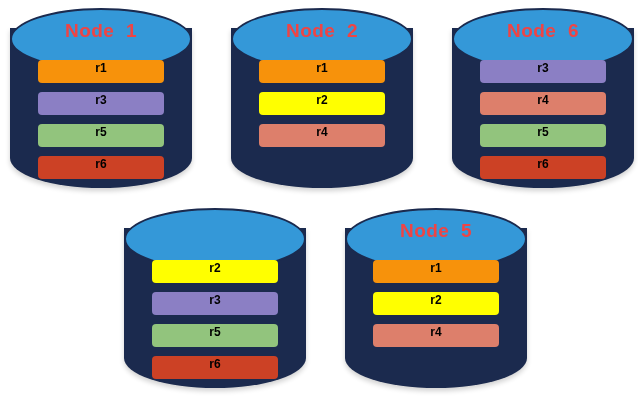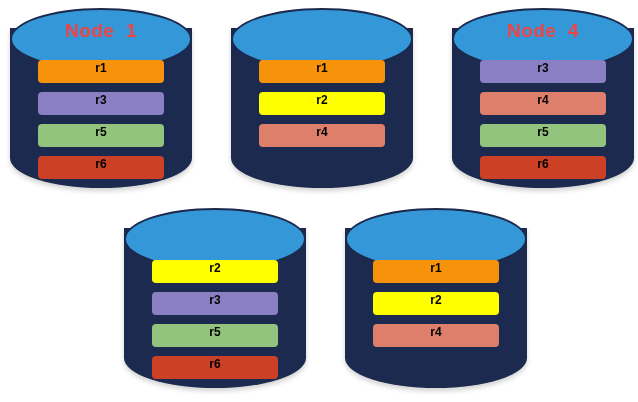--- a/index.html
+++ b/index.html
@@ -98,49 +98,51 @@
       <div class="shards">
         <div class="shard" style="background: rgb(247, 146, 11);">r1</div>
         <div class="shard" style="background: rgb(139, 127, 196);">r3</div>
         <div class="shard" style="background: rgb(146, 196, 125);">r5</div>
         <div class="shard" style="background: rgb(204, 65, 37);">r6</div>
       </div>
     </div>
     <div class="node" style="left: 231px; top: 8px;">
       <div class="cyl-body"></div>
       <div class="cyl-top"></div>
+      <div class="node-label">Node  2</div>
       <div class="shards">
         <div class="shard" style="background: rgb(247, 146, 11);">r1</div>
         <div class="shard" style="background: rgb(255, 255, 0);">r2</div>
         <div class="shard" style="background: rgb(221, 127, 107);">r4</div>
       </div>
     </div>
     <div class="node" style="left: 452px; top: 8px;">
       <div class="cyl-body"></div>
       <div class="cyl-top"></div>
-      <div class="node-label">Node  4</div>
+      <div class="node-label">Node  6</div>
       <div class="shards">
         <div class="shard" style="background: rgb(139, 127, 196);">r3</div>
         <div class="shard" style="background: rgb(221, 127, 107);">r4</div>
         <div class="shard" style="background: rgb(146, 196, 125);">r5</div>
         <div class="shard" style="background: rgb(204, 65, 37);">r6</div>
       </div>
     </div>
     <div class="node" style="left: 124px; top: 208px;">
       <div class="cyl-body"></div>
       <div class="cyl-top"></div>
       <div class="shards">
         <div class="shard" style="background: rgb(255, 255, 0);">r2</div>
         <div class="shard" style="background: rgb(139, 127, 196);">r3</div>
         <div class="shard" style="background: rgb(146, 196, 125);">r5</div>
         <div class="shard" style="background: rgb(204, 65, 37);">r6</div>
       </div>
     </div>
     <div class="node" style="left: 345px; top: 208px;">
       <div class="cyl-body"></div>
       <div class="cyl-top"></div>
+      <div class="node-label">Node  5</div>
       <div class="shards">
         <div class="shard" style="background: rgb(247, 146, 11);">r1</div>
         <div class="shard" style="background: rgb(255, 255, 0);">r2</div>
         <div class="shard" style="background: rgb(221, 127, 107);">r4</div>
       </div>
     </div>
   </div>
 
 </body></html>

